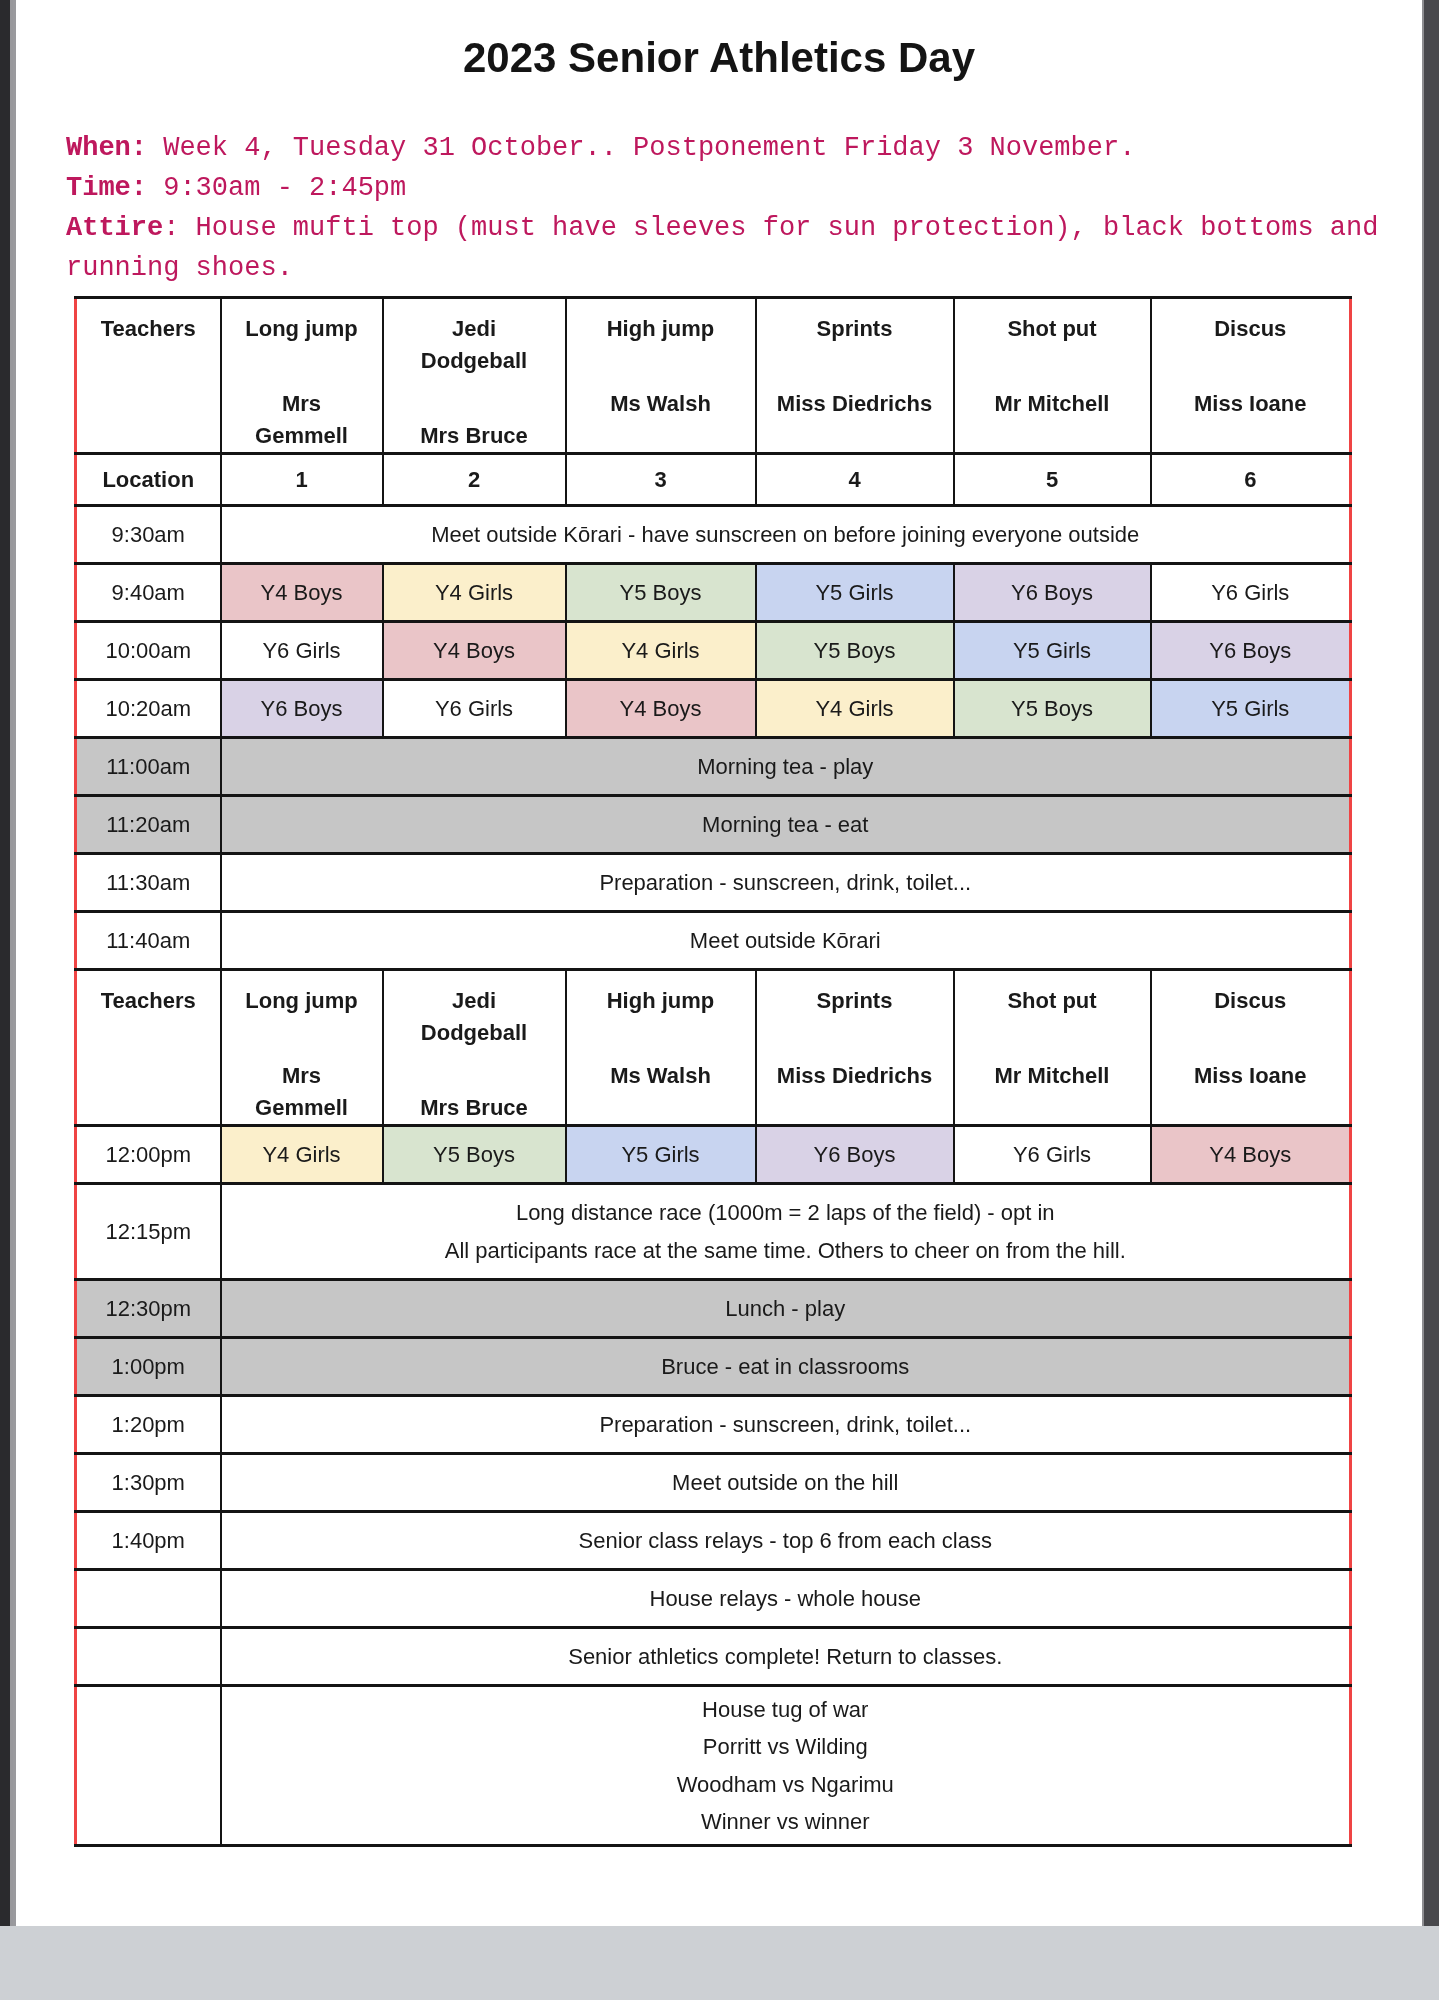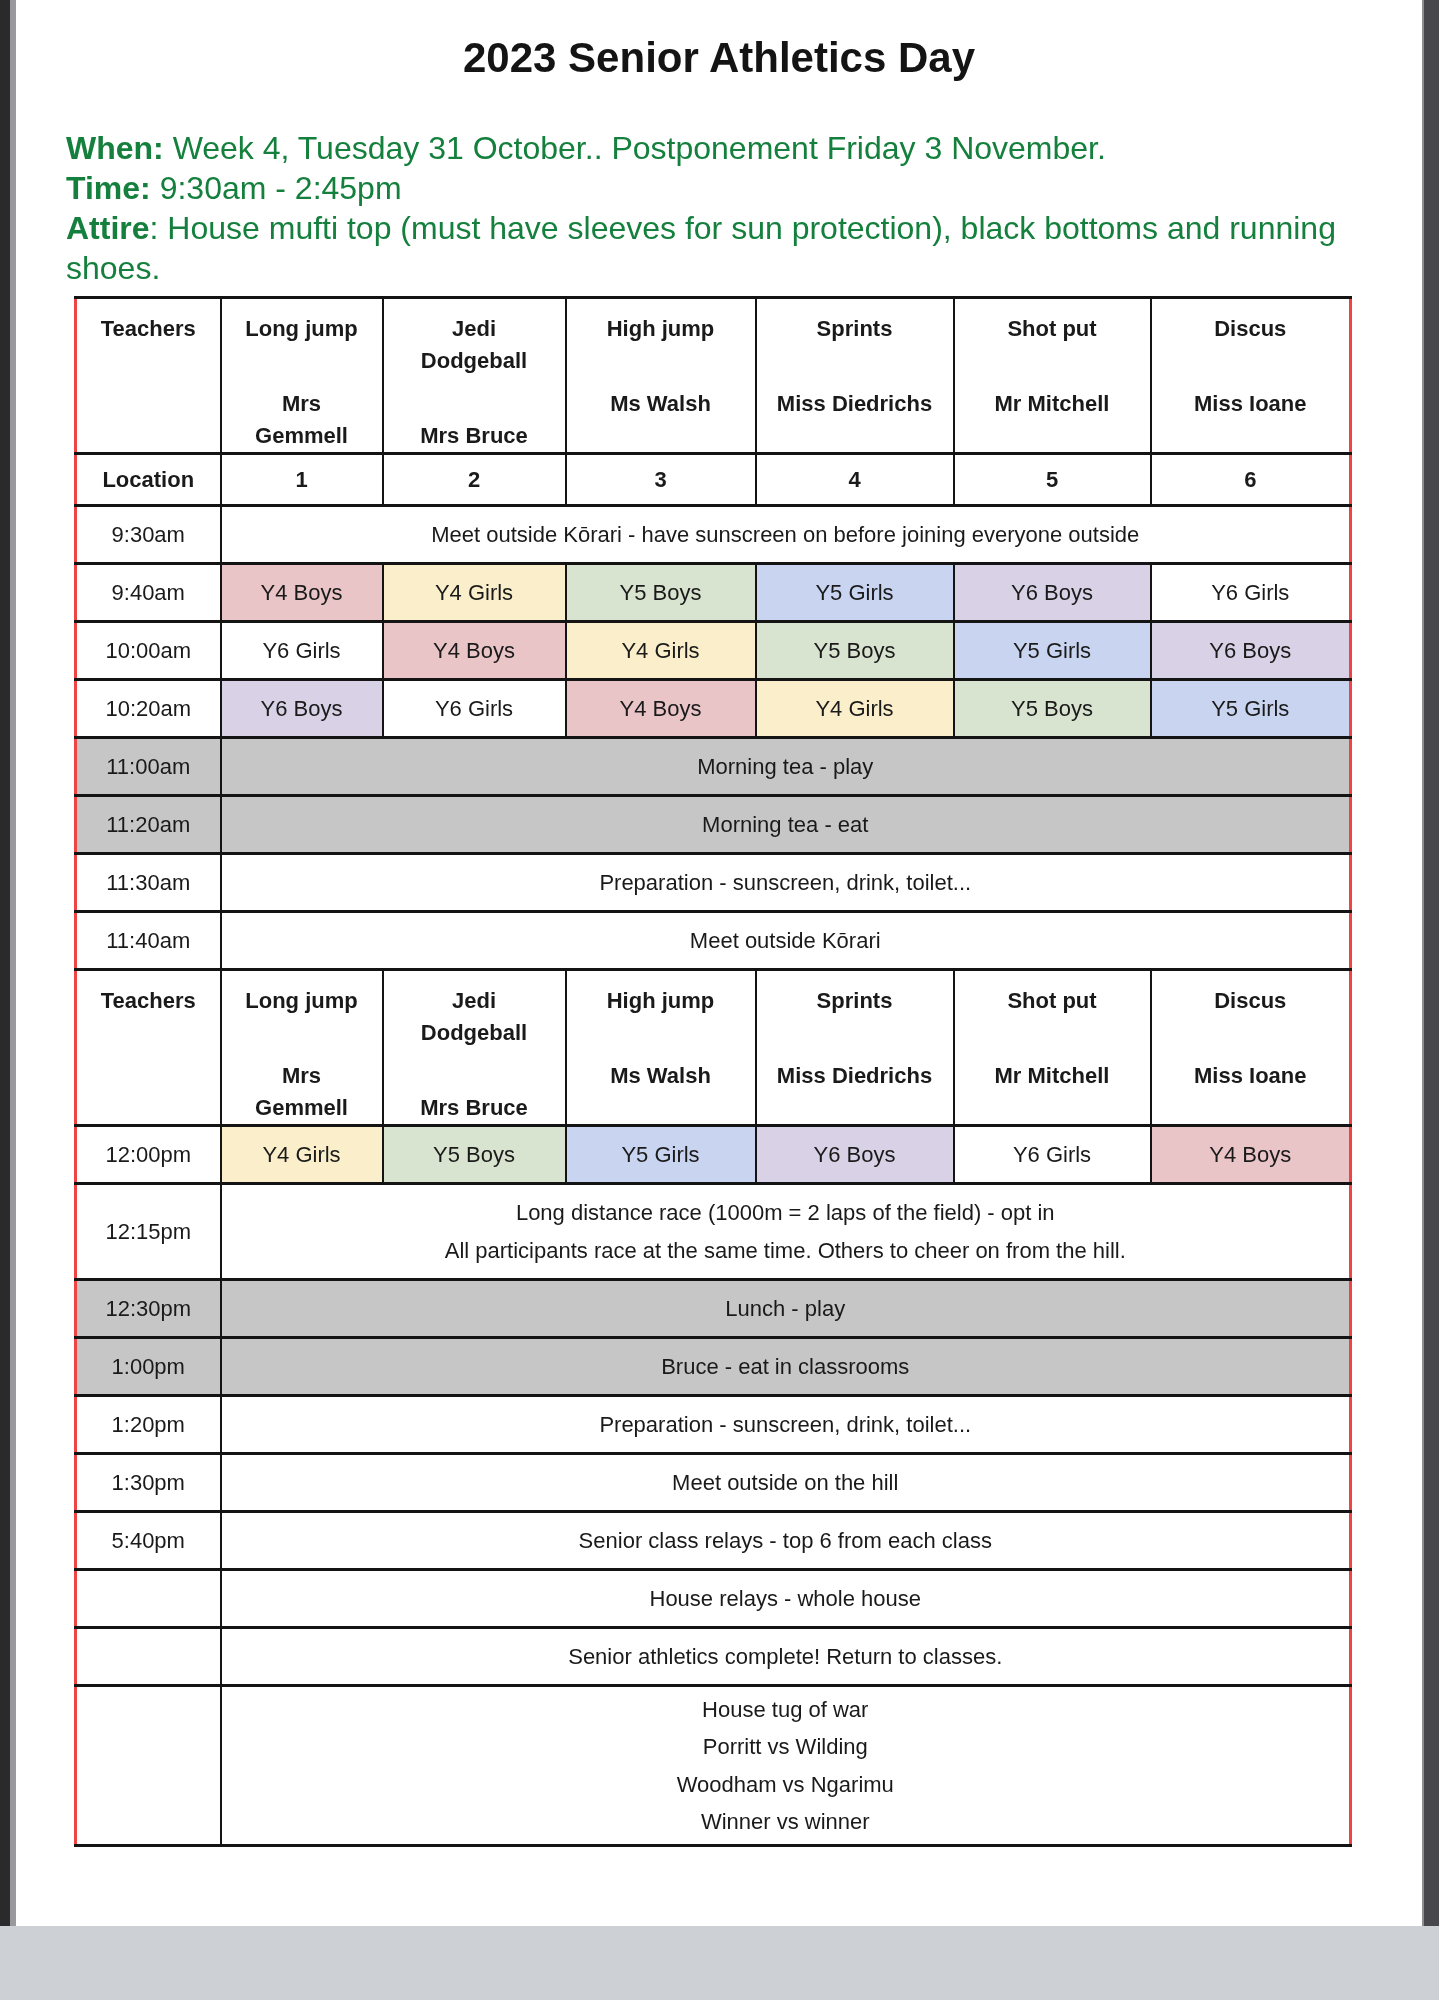--- a/index.html
+++ b/index.html
@@ -13,21 +13,21 @@
   }
   .edge-left  { position:absolute; left:0; top:0; width:13px; height:1926px;
                 background:#2a2a2d; border-right:3px solid #98989c; }
   .edge-right { position:absolute; left:1422px; top:0; width:17px; height:1926px;
                 background:#48484c; border-left:2px solid #8e8e92; }
   .page { position:absolute; left:16px; top:0; width:1406px; height:1926px; background:#ffffff; }
   .bottom-band { position:absolute; left:0; top:1926px; width:1439px; height:74px; background:#cdd0d4; }
 
   .title { margin-top:34px; text-align:center; font-size:42px; font-weight:bold; color:#141414; }
 
-  .info { margin:46px 0 0 50px; font-size:32px; line-height:40px; color:#15803d; }
+  .info { margin:46px 0 0 50px; font-size:27px; line-height:40px; color:#be185d;font-family:Liberation Mono, monospace; }
   .info b { font-weight:bold; }
 
   table.schedule { margin:8px 0 0 58px; border-collapse:collapse; table-layout:fixed;
                    width:1276px; background:#ffffff; border:3px solid #ef4444; }
   td { border:2px solid #141414; border-top-width:3px; border-bottom-width:3px;
        text-align:center; vertical-align:middle; font-size:22px; color:#1a1a1a;
        overflow:hidden; }
 
   .r-header td   { height:120px; vertical-align:top; padding-top:14px;
                    font-weight:bold; line-height:32px; }
@@ -203,21 +203,21 @@
           </tr>
           <tr class="r-merged">
             <td>1:20pm</td>
             <td class="c-merged" colspan="6">Preparation - sunscreen, drink, toilet...</td>
           </tr>
           <tr class="r-merged">
             <td>1:30pm</td>
             <td class="c-merged" colspan="6">Meet outside on the hill</td>
           </tr>
           <tr class="r-merged">
-            <td>5:40pm</td>
+            <td>1:40pm</td>
             <td class="c-merged" colspan="6">Senior class relays - top 6 from each class</td>
           </tr>
           <tr class="r-merged">
             <td></td>
             <td class="c-merged" colspan="6">House relays - whole house</td>
           </tr>
           <tr class="r-merged">
             <td></td>
             <td class="c-merged" colspan="6">Senior athletics complete! Return to classes.</td>
           </tr>

